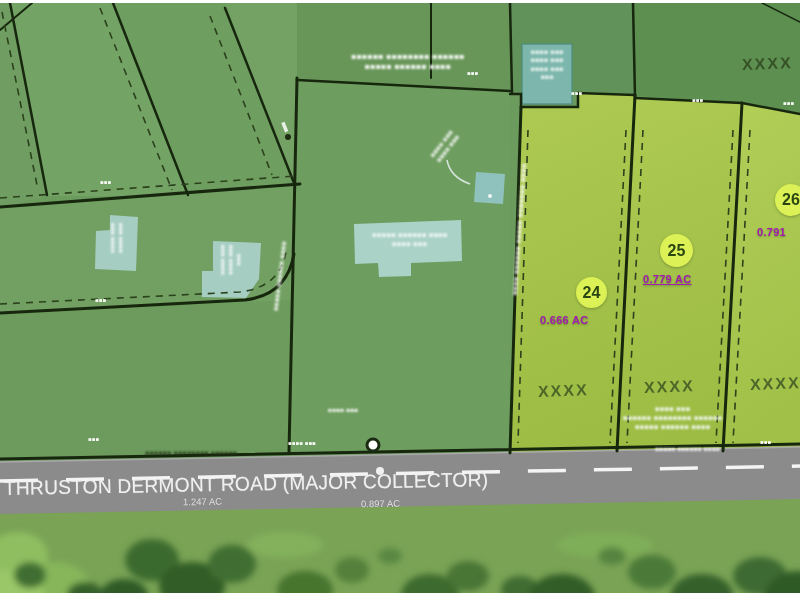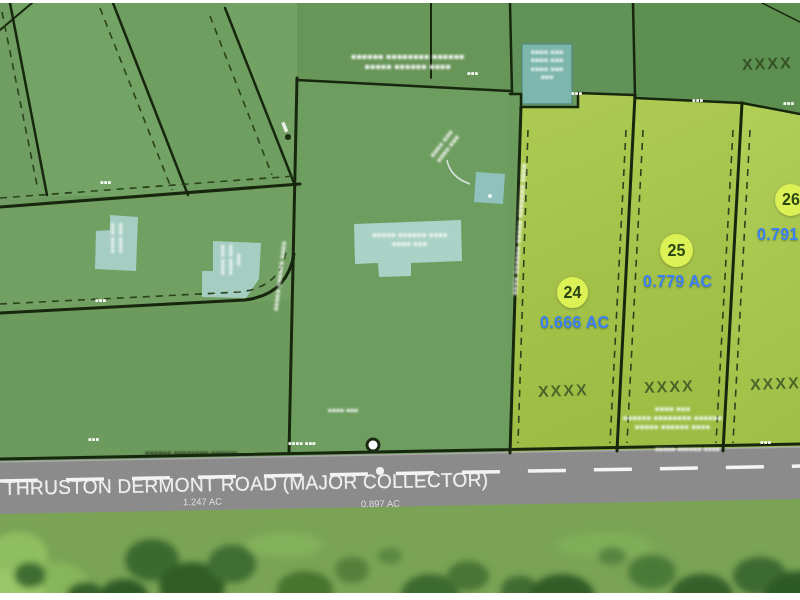--- a/index.html
+++ b/index.html
@@ -2,21 +2,21 @@
 <html><head>
 <meta charset="utf-8">
 <style>
   html,body{margin:0;padding:0;background:#fff;}
   .stage{position:relative;width:800px;height:600px;overflow:hidden;background:#fff;
          font-family:"Liberation Sans",sans-serif;}
   .stage svg{position:absolute;left:0;top:0;}
   .badge{position:absolute;background:#dbf155;border-radius:50%;display:flex;align-items:center;
          justify-content:center;font-weight:bold;color:#2b4612;font-size:16px;
          box-shadow:0 1px 3px rgba(0,0,0,.25);}
-  .area{position:absolute;color:#3b82f6;font-weight:bold;font-size:16px;letter-spacing:.3px;
+  .area{position:absolute;color:#a21caf;font-weight:bold;font-size:11px;letter-spacing:.3px;
         text-shadow:0 1px 2px rgba(0,0,0,.35);white-space:nowrap;}
   .xmark{position:absolute;color:#3a5322;font-weight:bold;font-size:16px;letter-spacing:2px;
          opacity:.82;transform:rotate(-2deg);white-space:nowrap;}
   .roadname{position:absolute;left:4px;top:477px;width:436px;color:#efefef;font-size:20px;
             letter-spacing:.2px;transform:rotate(-1.05deg) scaleX(.96);transform-origin:left center;
             white-space:nowrap;text-shadow:0 0 1px rgba(255,255,255,.4);}
   .acsmall{position:absolute;color:#e3e3e3;font-size:9.5px;transform:rotate(-1deg);
            text-shadow:0 0 1px rgba(0,0,0,.2);white-space:nowrap;}
   .fuzz{position:absolute;color:rgba(255,255,255,.92);filter:blur(1.1px);
         font-family:"DejaVu Sans",sans-serif;font-size:7px;line-height:1.3;text-align:center;}
@@ -148,32 +148,32 @@
       <path d="M733,130 L716,443"></path>
       <path d="M750,130 L733,443"></path>
     </g>
 
     <circle cx="373" cy="445" r="6" fill="#ffffff" stroke="#1a2b12" stroke-width="3"></circle>
     <circle cx="380" cy="471" r="4" fill="#f0f0f0"></circle>
     <rect x="283" y="122" width="3.5" height="10" fill="#e8efe5" transform="rotate(-22 285 127)"></rect>
     <circle cx="288" cy="137" r="3" fill="#1c2d13"></circle>
   </svg>
 
-  <div class="badge" style="left:557px;top:277px;width:31px;height:31px;">
+  <div class="badge" style="left:576px;top:277px;width:31px;height:31px;">
       <span>24</span>
     </div>
   <div class="badge" style="left:660px;top:234px;width:33px;height:33px;text-align:right;">
       <span>25</span>
     </div>
   <div class="badge" style="left:775px;top:184px;width:32px;height:32px;">
       <span>26</span>
     </div>
 
   <div class="area" style="left:540px;top:314px;">0.666 AC</div>
-  <div class="area" style="left:643px;top:273px;">0.779 AC</div>
+  <div class="area" style="left:643px;top:273px;text-decoration:underline;">0.779 AC</div>
   <div class="area" style="left:757px;top:226px;">0.791</div>
 
   <div class="xmark" style="left:538px;top:382px;">XXXX</div>
   <div class="xmark" style="left:644px;top:378px;">XXXX</div>
   <div class="xmark" style="left:750px;top:375px;">XXXX</div>
   <div class="xmark" style="left:742px;top:55px;color:#2e451d;">XXXX</div>
 
   <div class="roadname">THRUSTON DERMONT ROAD (MAJOR COLLECTOR)</div>
   <div class="acsmall" style="left:183px;top:496px;">1.247 AC</div>
   <div class="acsmall" style="left:361px;top:498px;">0.897 AC</div>

